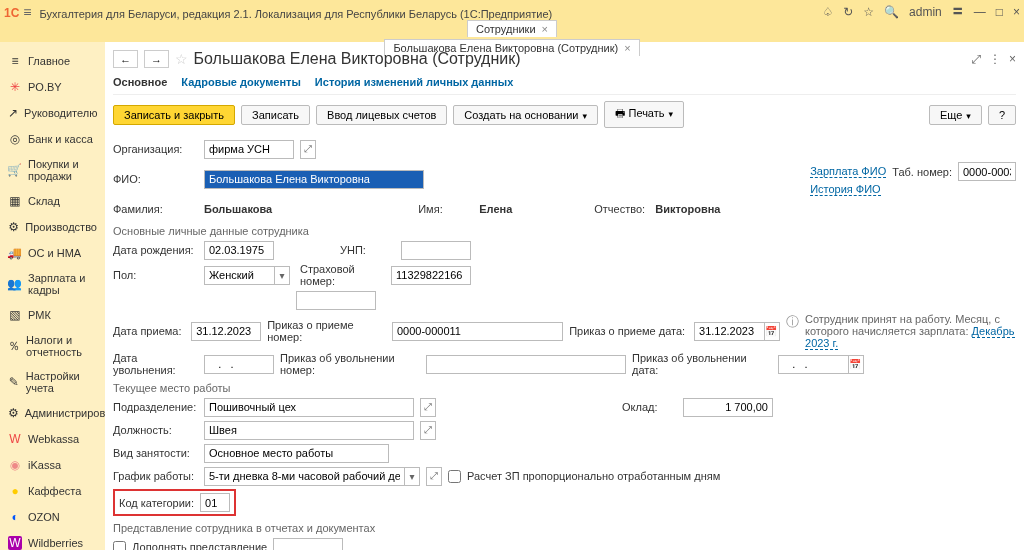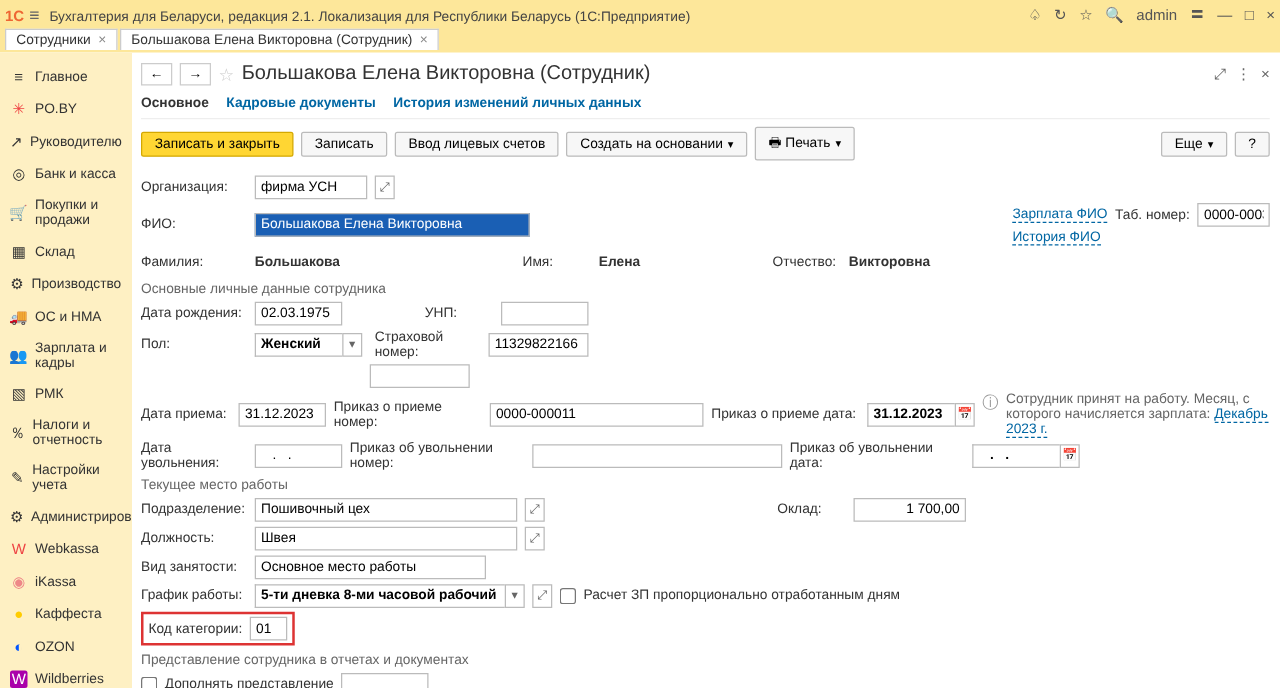--- a/index.html
+++ b/index.html
@@ -5,21 +5,21 @@
 * { box-sizing: border-box; margin: 0; padding: 0; font-family: Arial, sans-serif; }
 body { font-size: 11px; background: #fff; color: #333; overflow: hidden; }
 
 .titlebar { background: #fde79a; height: 20px; display: flex; align-items: flex-end; padding: 0 4px; }
 .titlebar .logo { color: #e63; font-weight: bold; font-size: 12px; margin-right: 4px; }
 .titlebar .menu-icon { font-size: 14px; margin-right: 8px; color: #666; }
 .titlebar .title { flex: 1; color: #444; font-size: 11px; }
 .titlebar .tools { display: flex; gap: 10px; align-items: center; color: #555; font-size: 12px; }
 .titlebar .tools span { cursor: pointer; }
 
-.tabs-row { background: #fde79a; height: 22px; display: flex; align-items: center; padding: 0 4px; gap: 2px; }
+.tabs-row { background: #fde79a; height: 22px; display: flex; align-items: center; padding: 0 4px; gap: 2px; flex-direction: column; }
 .tab { background: #fff; border: 1px solid #ccc; border-bottom: none; padding: 2px 8px; font-size: 11px; display: flex; align-items: center; gap: 6px; }
 .tab .x { color: #888; cursor: pointer; }
 
 .layout { display: flex; height: calc(100vh - 42px); }
 .sidebar { width: 105px; background: #fef0c3; padding: 6px 0; overflow-y: auto; }
 .side-item { display: flex; align-items: center; gap: 6px; padding: 6px 8px; font-size: 11px; color: #333; cursor: pointer; }
 .side-item .ico { width: 14px; height: 14px; display: inline-flex; align-items: center; justify-content: center; font-size: 12px; }
 
 .main { flex: 1; display: flex; flex-direction: column; padding: 4px 8px; overflow: auto; }
 .hdr-row { display: flex; align-items: center; gap: 6px; padding: 4px 0; }
@@ -58,21 +58,21 @@
 .value-text { font-size: 11px; }
 .b { font-weight: bold; }
 .right-info { display: flex; align-items: flex-start; gap: 6px; font-size: 11px; color: #666; margin-left: auto; max-width: 230px; }
 .right-info .i { color: #999; font-size: 13px; }
 .tabno-block { margin-left: auto; display: flex; flex-direction: column; align-items: flex-start; gap: 2px; font-size: 11px; }
 .tabno-block .rr { display: flex; gap: 6px; align-items:center; }
 .tabno-block input { width: 58px; }
 .cat-box { border: 2px solid #d33; padding: 2px 4px; display: inline-flex; align-items: center; gap: 6px; }
 .iconbit { border:1px solid #bbb; width:16px; height:19px; display:inline-flex; align-items:center; justify-content:center; font-size:10px; color:#666; cursor:pointer; }
 .dateinp { display:inline-flex; }
-.dateinp input { border-right:none;font-weight:bold; }
+.dateinp input { border-right:none; }
 .salary-val { text-align:right; width:90px; }
 </style>
 </head>
 <body>
 
 <div class="titlebar">
   <span class="logo">1C</span>
   <span class="menu-icon">≡</span>
   <span class="title">Бухгалтерия для Беларуси, редакция 2.1. Локализация для Республики Беларусь   (1С:Предприятие)</span>
   <div class="tools">
@@ -223,21 +223,21 @@
             </div>
           <span class="link dotted">История ФИО</span>
         </div>
       </div>
 
       <div class="row">
         <span class="lbl">Фамилия:</span>
         <span class="value-text b">Большакова</span>
         <span style="margin-left:140px" class="lbl w55">Имя:</span>
         <span class="value-text b">Елена</span>
-        <span style="margin-left:100px" class="lbl w55">Отчество:</span>
+        <span style="margin-left:76px" class="lbl w55">Отчество:</span>
         <span class="value-text b">Викторовна</span>
       </div>
 
       <div class="section-head">Основные личные данные сотрудника</div>
 
       <div class="row">
         <span class="lbl">Дата рождения:</span>
         <input type="text" class="inp-w3" value="02.03.1975" style="">
         <span style="margin-left:60px" class="lbl w55">УНП:</span>
         <input type="text" class="inp-w3" style="">

